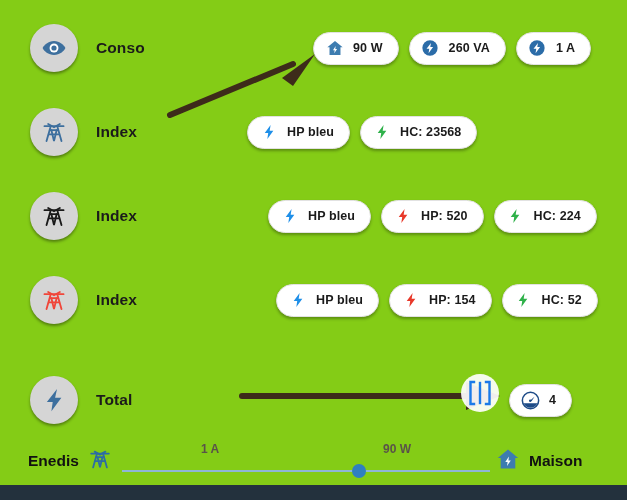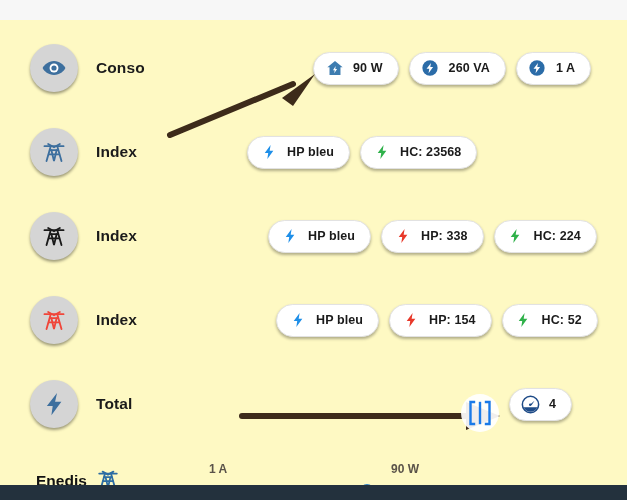--- a/index.html
+++ b/index.html
@@ -10,22 +10,21 @@
     width: 627px;
     height: 500px;
     background: #f7f7f7;
     font-family: "Liberation Sans", sans-serif;
     overflow: hidden;
     position: relative;
   }
   #app {
     position: absolute;
     inset: 0;
-    background: #fef9c3;
-    margin-top: 20px;
+    background: #84cc16;
   }
 
   
   .row {
     position: absolute;
     left: 0;
     width: 627px;
     height: 68px;
     display: flex;
     align-items: center;
@@ -93,21 +92,21 @@
     margin-left: 9px;
     font-size: 12.5px;
     font-weight: 700;
     color: #1b1b1b;
     letter-spacing: .1px;
   }
 
   
   .flowbar {
     position: absolute;
-    left: 12px;
+    left: 4px;
     top: 430px;
     width: 605px;
     height: 58px;
     display: flex;
     align-items: center;
   }
   .flow-endpoint {
     display: flex;
     align-items: center;
     font-size: 15.5px;
@@ -304,21 +303,21 @@
         </span>
         <span class="chip-label">HP bleu</span>
       </div>
 
       <div class="chip">
         <span class="chip-icon">
           <svg width="16" height="16" viewBox="0 0 24 24" aria-hidden="true">
             <path d="M14.4 1.6 5.6 13.5h5.2l-1.3 8.9 9-12.2h-5.5z" fill="#e8392a"></path>
           </svg>
         </span>
-        <span class="chip-label">HP: 338</span>
+        <span class="chip-label">HP: 520</span>
       </div>
 
       <div class="chip">
         <span class="chip-icon">
           <svg width="16" height="16" viewBox="0 0 24 24" aria-hidden="true">
             <path d="M14.4 1.6 5.6 13.5h5.2l-1.3 8.9 9-12.2h-5.5z" fill="#2fb14a"></path>
           </svg>
         </span>
         <span class="chip-label">HC: 224</span>
       </div>
@@ -368,21 +367,21 @@
           <svg width="16" height="16" viewBox="0 0 24 24" aria-hidden="true">
             <path d="M14.4 1.6 5.6 13.5h5.2l-1.3 8.9 9-12.2h-5.5z" fill="#2fb14a"></path>
           </svg>
         </span>
         <span class="chip-label">HC: 52</span>
       </div>
 
     </div>
   </div>
 
-  <div class="row" style="top:350px;">
+  <div class="row" style="top:366px;">
     <div class="row-left">
       <div class="avatar">
         <svg width="26" height="26" viewBox="0 0 24 24" aria-hidden="true">
           <path d="M14.8 1.8 5.4 13.9h5.4l-1.2 8.4 9.2-12.4h-5.8z" fill="#3d6f9e"></path>
         </svg>
       </div>
       <div class="row-label">Total</div>
     </div>
     <div class="chips" style="left:509px; top:0;">
 
@@ -420,20 +419,29 @@
       </span>
     </div>
 
     <div class="track-wrap">
       <div class="track"></div>
       <div class="track-cap" style="left:88px;">1 A</div>
       <div class="track-cap" style="left:275px;">90 W</div>
       <div class="track-knob" style="left:230px;"></div>
     </div>
 
+    <div class="flow-endpoint flow-right">
+      <span>
+        <svg width="24" height="26" viewBox="0 0 24 24" aria-hidden="true">
+          <path d="M12 2.6 1.8 11h2.9v10.4h14.6V11h2.9z" fill="#3d7cb0"></path>
+          <path d="M12.9 9.4 9.3 14.9h2.3l-.6 4.2 3.8-5.7h-2.4z" fill="#ffffff"></path>
+        </svg>
+      </span>
+      <span class="ep-label">Maison</span>
+    </div>
 
   </div>
 
   <div class="footer"></div>
 
   <div class="anno" id="arrow-upper">
     <svg width="160" height="75" viewBox="0 0 160 75" aria-hidden="true">
       <path d="M5 70 L128 19" stroke="#3d2b1a" stroke-width="6" stroke-linecap="round" fill="none"></path>
       <path d="M150 9 L117 33 L128 41 Z" fill="#3d2b1a"></path>
     </svg>

